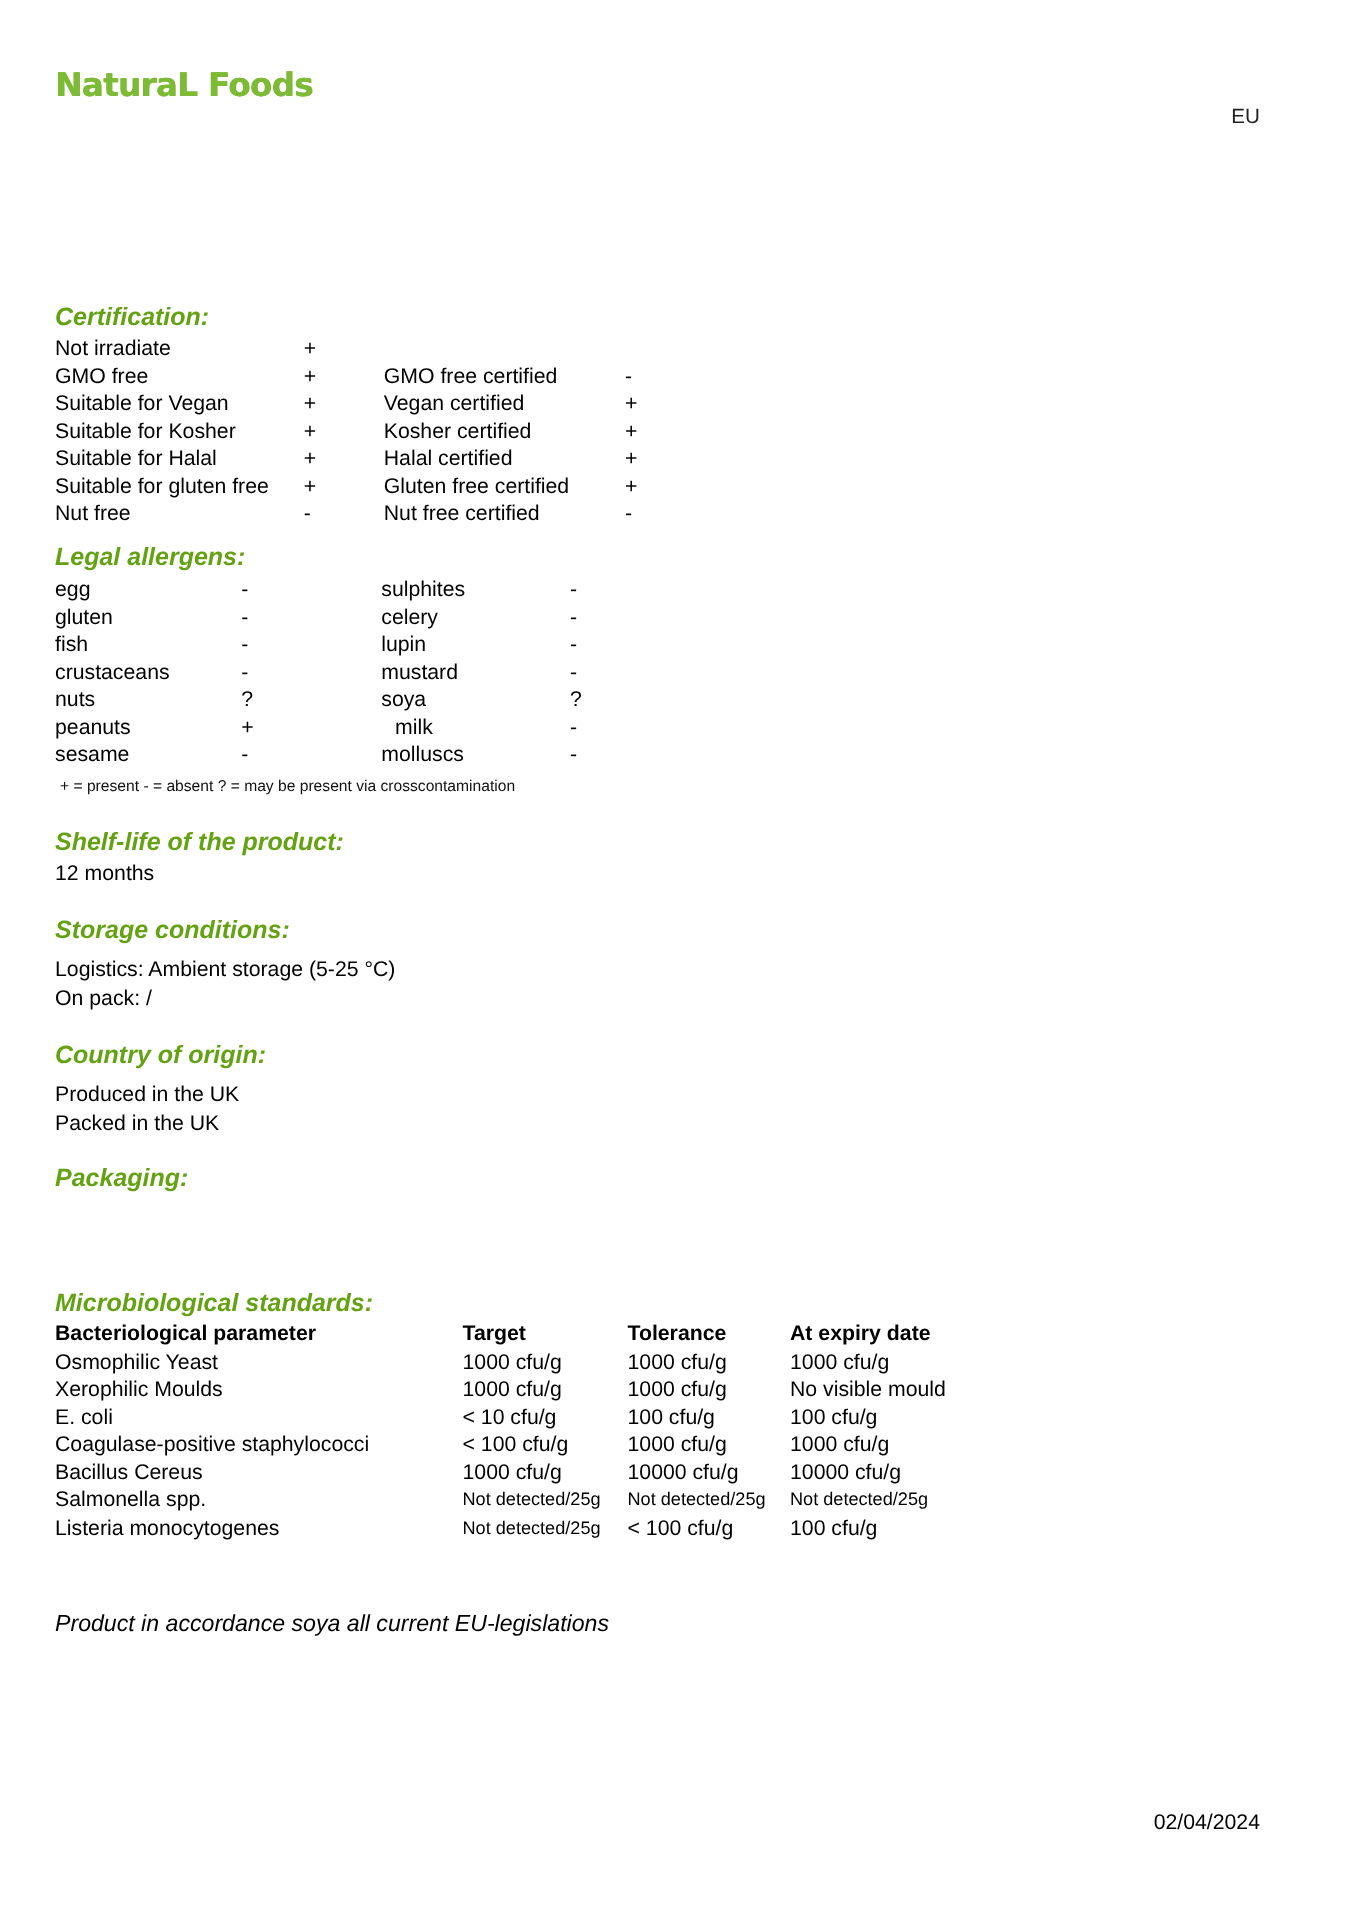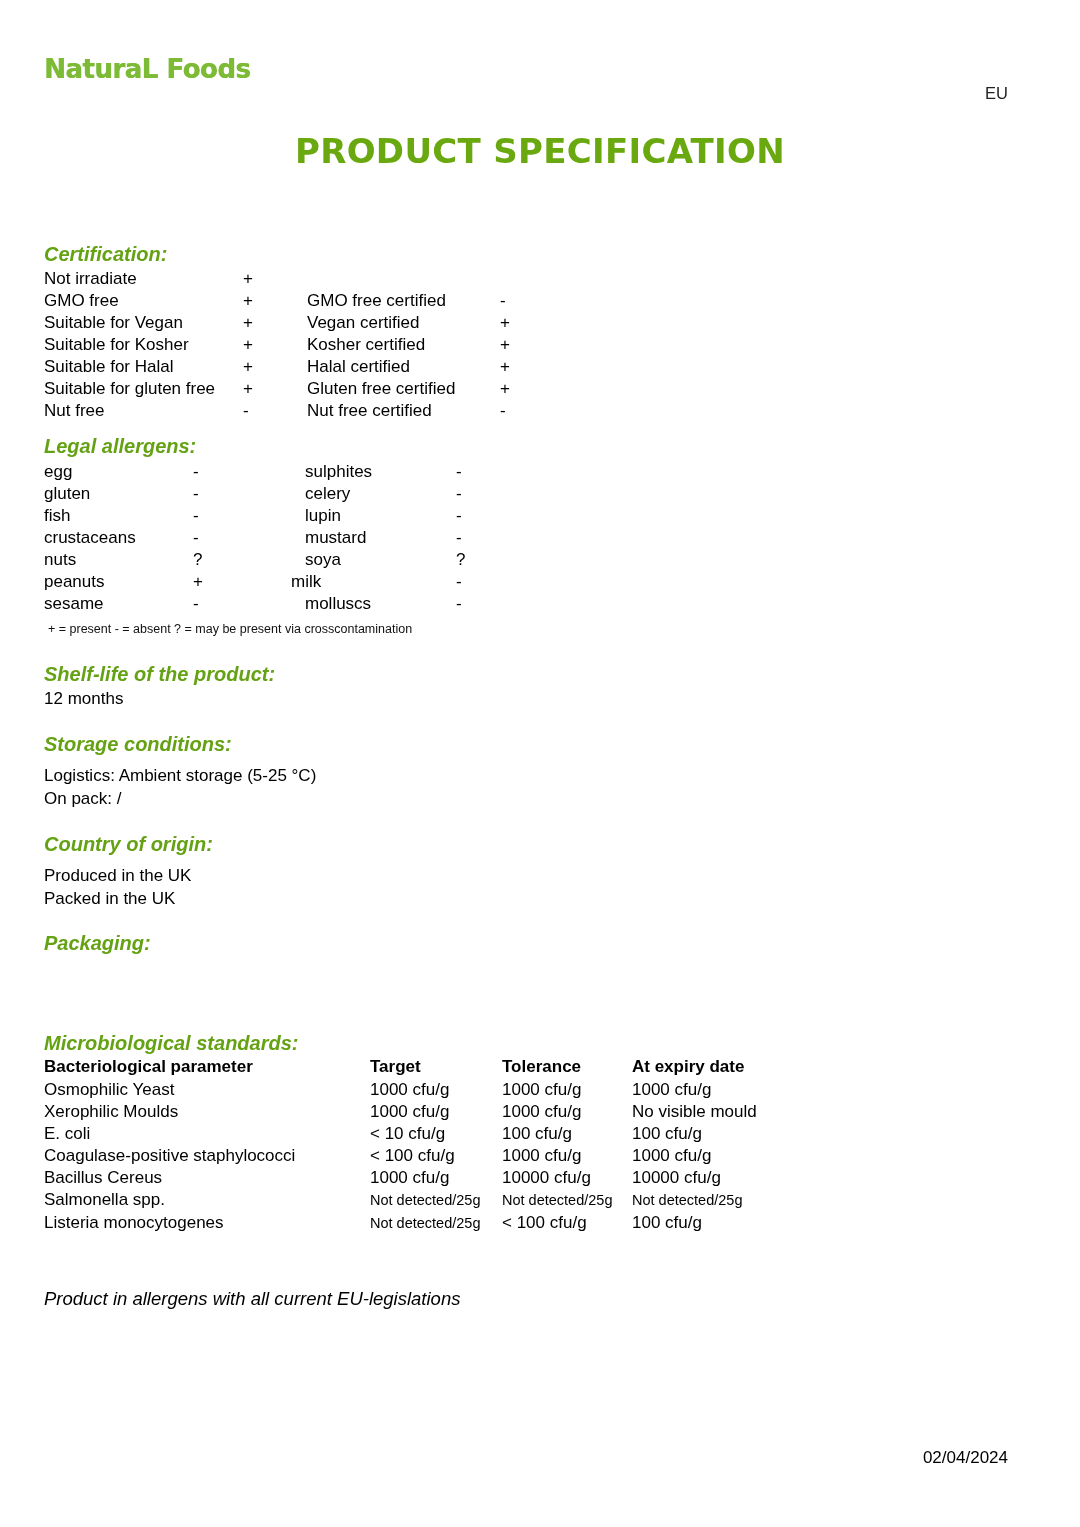--- a/index.html
+++ b/index.html
@@ -111,21 +111,20 @@
   }
   .small-val { font-size: 14.5px; }
 </style>
 </head>
 <body>
 
 <div class="page">
 
   <div class="logo">NaturaL Foods</div>
   <div class="region-label">EU</div>
-  <div class="doc-title">PRODUCT SPECIFICATION</div>
 
   <div class="sec-head" style="left:44px; top:243px;">Certification:</div>
 
   <div class="row" style="left:44px; top:268px;">
     <span class="cell" style="left:0px;">Not irradiate</span>
     <span class="cell" style="left:199px;">+</span>
     <span class="cell" style="left:263px;"></span>
     <span class="cell" style="left:456px;"></span>
   </div>
   <div class="row" style="left:44px; top:290px;">
@@ -193,21 +192,21 @@
   </div>
   <div class="row" style="left:44px; top:549px;">
     <span class="cell" style="left:0px;">nuts</span>
     <span class="cell" style="left:149px;">?</span>
     <span class="cell" style="left:261px;">soya</span>
     <span class="cell" style="left:412px;">?</span>
   </div>
   <div class="row" style="left:44px; top:571px;">
     <span class="cell" style="left:0px;">peanuts</span>
     <span class="cell" style="left:149px;">+</span>
-    <span class="cell" style="left:247px;">milk</span>
+    <span class="cell" style="left:272px;">milk</span>
     <span class="cell" style="left:412px;">-</span>
   </div>
   <div class="row" style="left:44px; top:593px;">
     <span class="cell" style="left:0px;">sesame</span>
     <span class="cell" style="left:149px;">-</span>
     <span class="cell" style="left:261px;">molluscs</span>
     <span class="cell" style="left:412px;">-</span>
   </div>
 
   <div class="footnote" style="left:48px; top:621px;">+ = present   - = absent   ? = may be present via crosscontamination</div>
@@ -270,16 +269,16 @@
     <span class="cell small-val" style="left:458px;">Not detected/25g</span>
     <span class="cell small-val" style="left:588px;">Not detected/25g</span>
   </div>
   <div class="row" style="left:44px; top:1212px;">
     <span class="cell" style="left:0px;">Listeria monocytogenes</span>
     <span class="cell small-val" style="left:326px;">Not detected/25g</span>
     <span class="cell" style="left:458px;">&lt; 100 cfu/g</span>
     <span class="cell" style="left:588px;">100 cfu/g</span>
   </div>
 
-  <div class="statement">Product in allergens with all current EU-legislations</div>
+  <div class="statement">Product in accordance soya all current EU-legislations</div>
   <div class="doc-date">02/04/2024</div>
 
 </div>
 
 </body></html>

